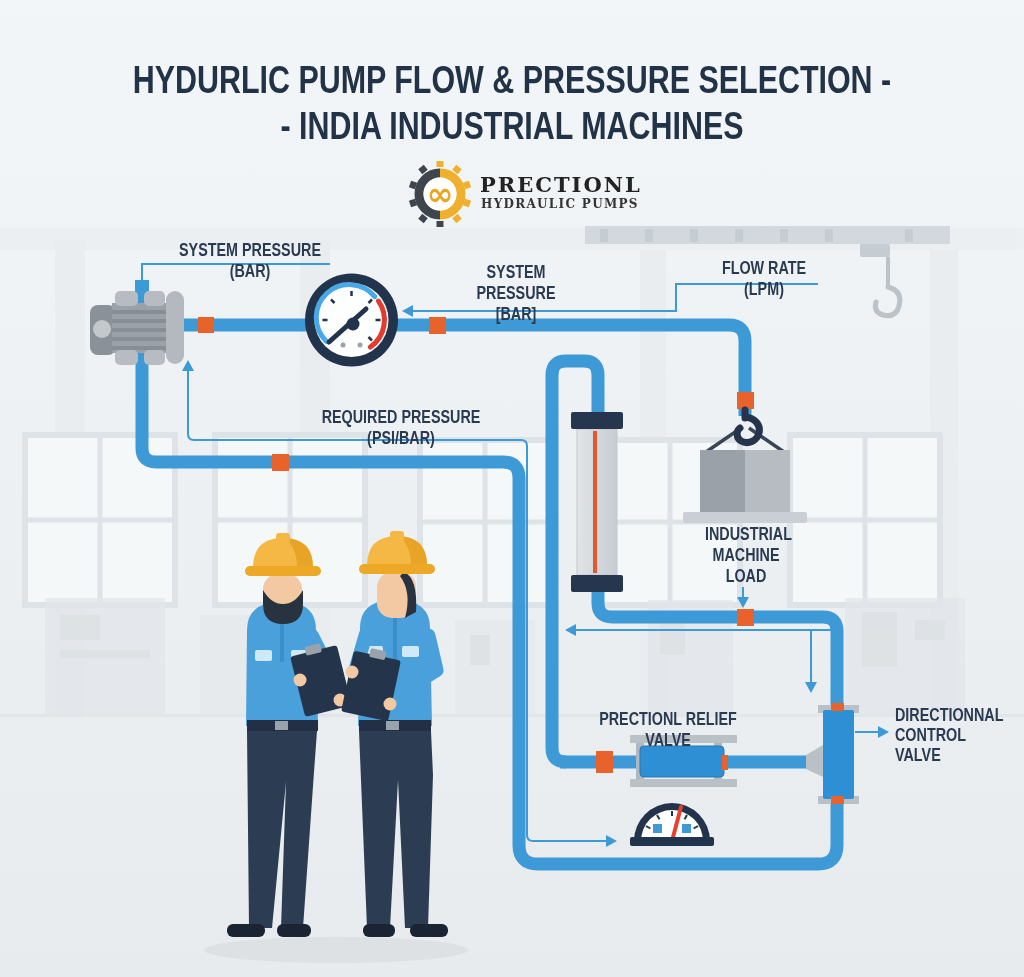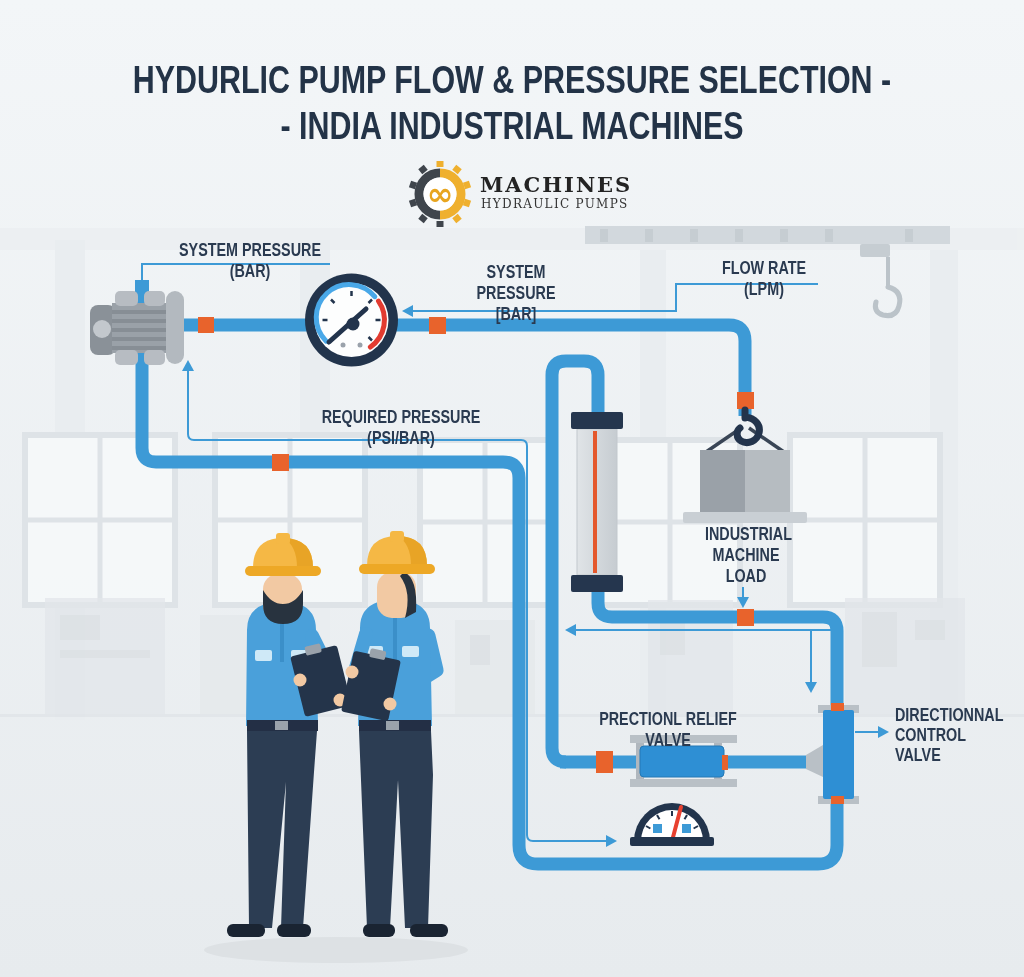--- a/index.html
+++ b/index.html
@@ -7,21 +7,21 @@
          font-family:"Liberation Sans",sans-serif;background:linear-gradient(#f3f6f8,#e7ebee);}
   svg{position:absolute;left:0;top:0;}
   .lbl{position:absolute;font-weight:700;color:#2a3a50;font-size:17.5px;line-height:21px;
        white-space:pre-line;transform:scaleX(0.82);transform-origin:center center;}
   .lbl.left-origin{transform-origin:left center;}
   .title-line{position:absolute;left:0;width:1024px;text-align:center;font-weight:700;
        color:#233347;font-size:39px;letter-spacing:0px;transform:scaleX(0.78);transform-origin:center;}
   .logo-brand{position:absolute;left:480px;top:172px;font-family:"DejaVu Serif","Liberation Serif",serif;
        font-weight:700;font-size:21px;letter-spacing:2px;color:#232323;}
   .logo-tag{position:absolute;left:481px;top:197px;font-family:"DejaVu Serif","Liberation Serif",serif;
-       font-weight:400;font-size:12px;letter-spacing:1.3px;color:#343434;}
+       font-weight:700;font-size:12px;letter-spacing:1.3px;color:#343434;}
 </style>
 </head>
 <body>
 
 <div id="stage">
 
 <svg width="1024" height="977" viewBox="0 0 1024 977">
   <defs>
     <linearGradient id="cylGrad" x1="0" y1="0" x2="1" y2="0">
       <stop offset="0" stop-color="#e0e4e7"></stop>
@@ -291,21 +291,21 @@
     <path d="M 440 173 A 21 21 0 0 0 440 215" stroke="#3f454c" stroke-width="9" fill="none"></path>
     <path d="M 440 215 A 21 21 0 0 0 440 173" stroke="#efb02e" stroke-width="9" fill="none"></path>
     <circle cx="440" cy="194" r="16.5" fill="#ffffff"></circle>
     <text x="440" y="205" text-anchor="middle" font-family="DejaVu Sans, sans-serif" font-size="32" font-weight="bold" fill="#e8a51f">∞</text>
   </g>
 </svg>
 
 <div class="title-line" style="top:58px;">HYDURLIC PUMP FLOW &amp; PRESSURE SELECTION -</div>
 <div class="title-line" style="top:104px;">- INDIA INDUSTRIAL MACHINES</div>
 
-<div class="logo-brand">MACHINES</div>
+<div class="logo-brand">PRECTIONL</div>
 <div class="logo-tag">HYDRAULIC PUMPS</div>
 
 <div class="lbl" style="left:150px;top:240px;width:200px;text-align:center;">SYSTEM PRESSURE (BAR)</div>
 
 <div class="lbl" style="left:441px;top:262px;width:150px;text-align:center;">SYSTEM PRESSURE
 [BAR]</div>
 
 <div class="lbl" style="left:694px;top:258px;width:140px;text-align:center;">FLOW RATE (LPM)</div>
 
 <div class="lbl" style="left:301px;top:407px;width:200px;text-align:center;">REQUIRED PRESSURE (PSI/BAR)</div>

